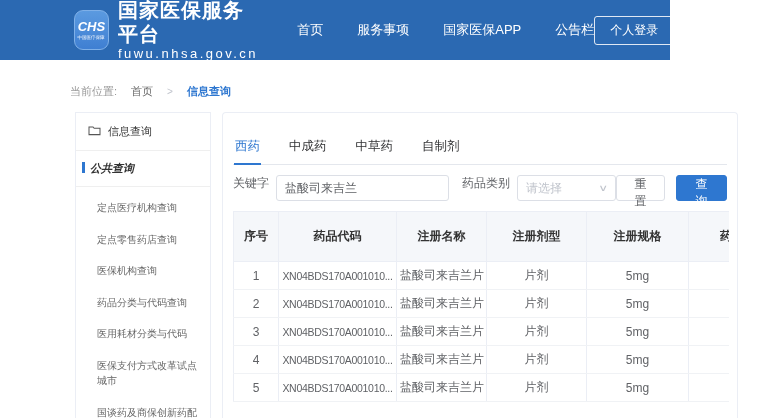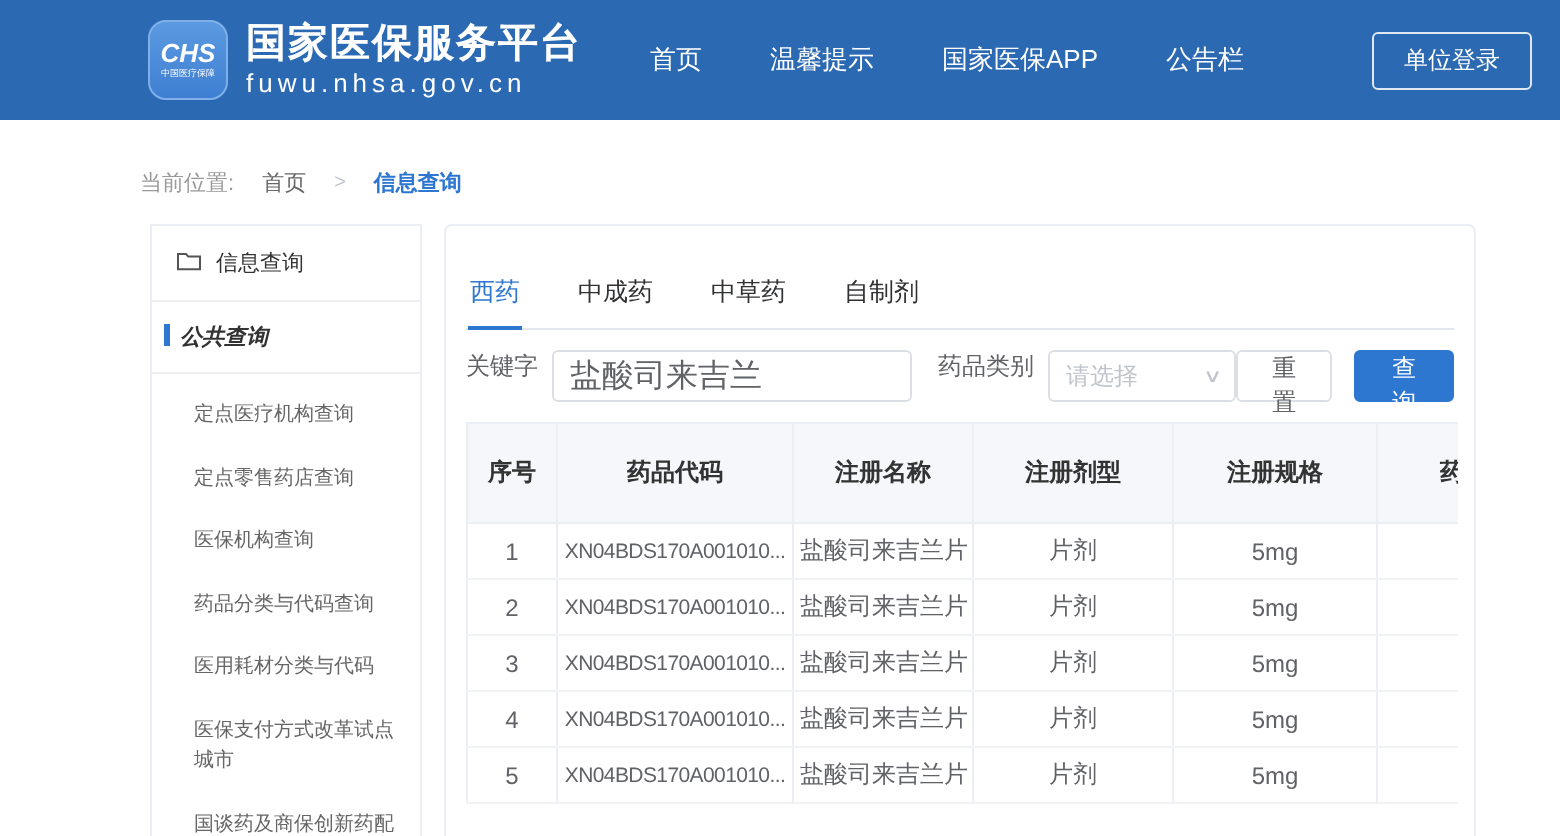--- a/index.html
+++ b/index.html
@@ -1,21 +1,21 @@
 <!DOCTYPE html>
 <html><head>
 <meta charset="utf-8">
 <style>
   * { margin:0; padding:0; box-sizing:border-box; }
   html,body { width:780px; height:418px; overflow:hidden; background:#fff;
     font-family:"Liberation Sans","DejaVu Sans",sans-serif; }
   .stage { position:relative; width:780px; height:418px; background:#fff; overflow:hidden; }
 
   
-  .topbar { position:absolute; left:0; top:0; width:780px; height:60px;
+  .topbar { position:absolute; left:0; top:0; width:670px; height:60px;
     background:#2b69b2; display:flex; align-items:center; }
   .logo-group { display:flex; align-items:center; margin-left:74px; }
   .logo-badge { width:40px; height:40px; border-radius:9px;
     background:linear-gradient(180deg,#5b9ae0,#3f7fd2); border:1px solid #7fb0e8;
     display:flex; flex-direction:column; align-items:center; justify-content:center; }
   .logo-badge .chs { color:#fff; font-weight:bold; font-style:italic; font-size:13px; line-height:14px; }
   .logo-badge .chs-sub { color:#fff; font-size:5px; line-height:7px; white-space:nowrap; transform:scale(.9); }
   .logo-text { margin-left:9px; color:#fff; }
   .logo-text .t1 { font-size:20px; font-weight:bold; letter-spacing:1px; line-height:24px; }
   .logo-text .t2 { font-size:13px; letter-spacing:2.5px; line-height:16px; }
@@ -55,21 +55,21 @@
   .notice .n-close { margin-left:auto; color:#c8ccd4; font-size:14px; cursor:pointer; padding:0 2px; }
 
   .tabs { margin-top:6px; display:flex; gap:27px; border-bottom:1px solid #e4e7ed; padding:0 1px; }
   .tab { font-size:12.5px; color:#303133; padding:9px 1px 8px; cursor:pointer;
     border-bottom:2px solid transparent; margin-bottom:-1px; white-space:nowrap; }
   .tab.active { color:#2e77d0; border-bottom-color:#2e77d0; }
 
   .filters { margin-top:10px; display:flex; align-items:flex-start; font-size:12px; color:#606266; }
   .f-label { white-space:nowrap; }
   .kw-input { margin-left:7px; width:180px; height:26px; border:1px solid #dcdfe6; border-radius:3px;
-    padding:0 8px; font-size:16px; color:#606266; outline:none;
+    padding:0 8px; font-size:12px; color:#606266; outline:none;
     font-family:"Liberation Sans","DejaVu Sans",sans-serif; }
   .cat-label { margin-left:13px; }
   .select-box { margin-left:7px; width:110px; height:26px; border:1px solid #dcdfe6; border-radius:3px;
     display:flex; align-items:center; padding:0 8px; cursor:pointer; background:#fff; }
   .select-box .ph { color:#c0c4cc; font-size:12px; flex:1; }
   .select-box .chev { color:#c0c4cc; font-size:9px; transform:scaleX(1.5); }
   .btn-reset { margin-left:auto; height:26px; padding:0 13px; background:#fff; border:1px solid #dcdfe6;
     border-radius:3px; font-size:12px; color:#606266; cursor:pointer; }
   .btn-search { margin-left:11px; height:26px; padding:0 14px; background:#2e77d0; border:1px solid #2e77d0;
     border-radius:3px; font-size:12px; color:#fff; cursor:pointer; }
@@ -95,25 +95,26 @@
         <span class="chs">CHS</span>
         <span class="chs-sub">中国医疗保障</span>
       </div>
       <div class="logo-text">
         <div class="t1">国家医保服务平台</div>
         <div class="t2">fuwu.nhsa.gov.cn</div>
       </div>
     </div>
     <nav class="topnav">
       <span class="nav-item">首页</span>
-      <span class="nav-item">温馨提示</span>
+      <span class="nav-item">服务事项</span>
       <span class="nav-item">国家医保APP</span>
       <span class="nav-item">公告栏</span>
     </nav>
     <div class="login-group">
+      <button class="login-btn">个人登录</button>
       <button class="login-btn">单位登录</button>
     </div>
   </header>
 
   <div class="breadcrumb">
     <span>当前位置:</span>
     <span class="bc-home">首页</span>
     <span class="bc-sep">&gt;</span>
     <span class="bc-current">信息查询</span>
   </div>

